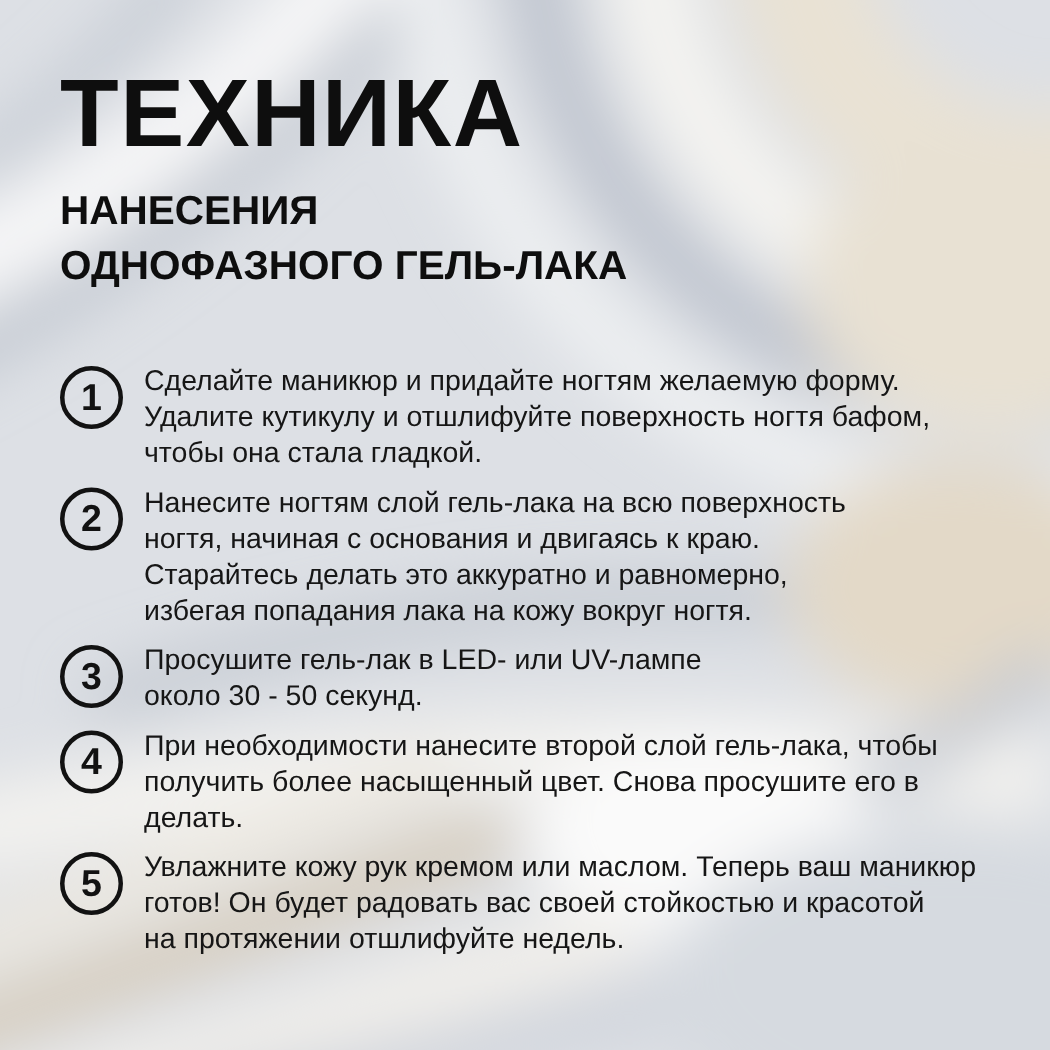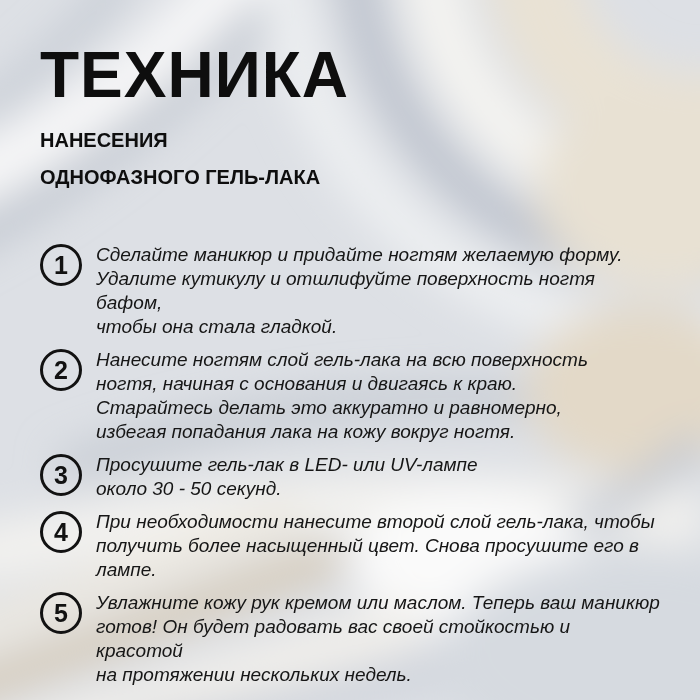--- a/index.html
+++ b/index.html
@@ -34,21 +34,21 @@
   .main-title {
     margin: 0;
     font-size: 64px;
     line-height: 66px;
     font-weight: 800;
     letter-spacing: 1px;
     color: #0e0e0e;
   }
   .subtitle {
     margin-top: 14px;
-    font-size: 20px;
+    font-size: 27px;
     line-height: 37px;
     font-weight: 700;
     white-space: pre-line;
     color: #0e0e0e;
   }
   .steps {
     margin-top: 47px;
     display: flex;
     flex-direction: column;
     gap: 9px;
@@ -73,21 +73,20 @@
     margin-right: 14px;
     background: transparent;
   }
   .step-text {
     flex: 1;
     font-size: 19px;
     line-height: 24px;
     font-weight: 400;
     white-space: pre-line;
     color: #161616;
-    font-style: italic;
   }
 </style>
 </head>
 <body>
 
 <div class="canvas">
 
   <svg class="bg-svg" viewBox="0 0 700 700" xmlns="http://www.w3.org/2000/svg" aria-hidden="true">
     <defs>
       <filter id="soften" x="-30%" y="-30%" width="160%" height="160%">
@@ -149,25 +148,25 @@
       <div class="step">
         <div class="step-badge">3</div>
         <div class="step-text">Просушите гель-лак в LED- или UV-лампе
 около 30 - 50 секунд.</div>
       </div>
 
       <div class="step">
         <div class="step-badge">4</div>
         <div class="step-text">При необходимости нанесите второй слой гель-лака, чтобы
 получить более насыщенный цвет. Снова просушите его в
-лампе.</div>
+делать.</div>
       </div>
 
       <div class="step">
         <div class="step-badge">5</div>
         <div class="step-text">Увлажните кожу рук кремом или маслом. Теперь ваш маникюр
 готов! Он будет радовать вас своей стойкостью и красотой
-на протяжении нескольких недель.</div>
+на протяжении отшлифуйте недель.</div>
       </div>
 
     </div>
   </div>
 </div>
 
 </body></html>

